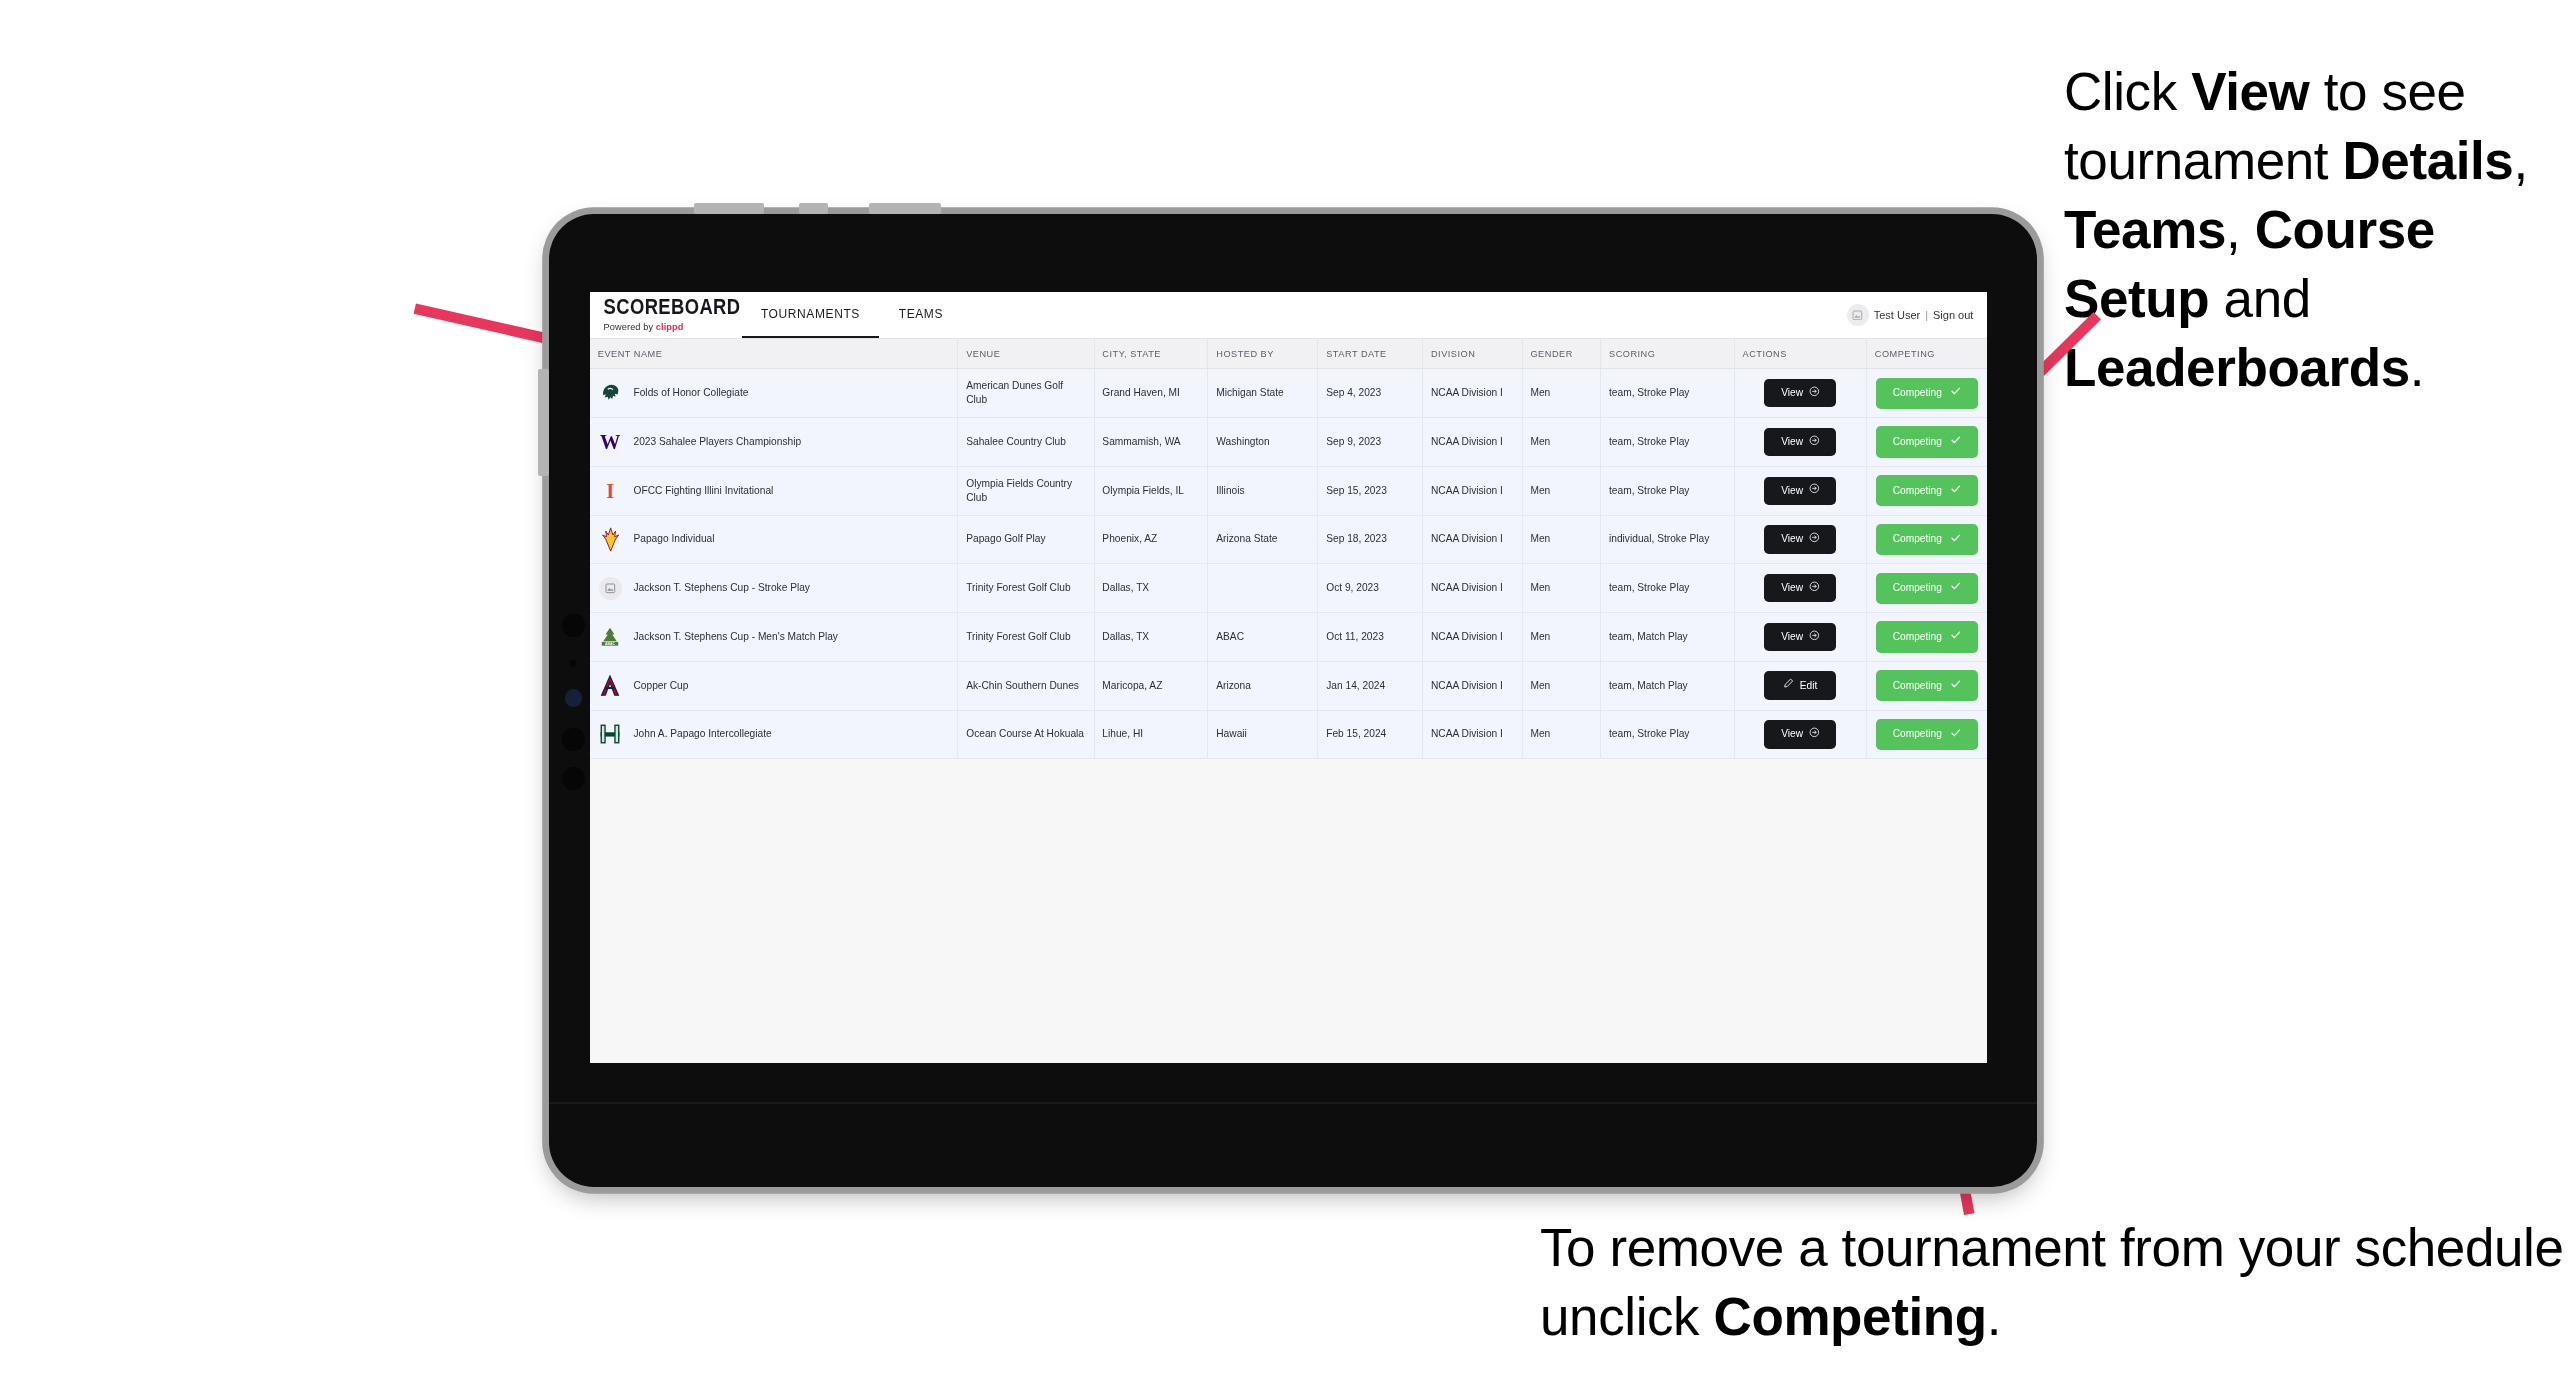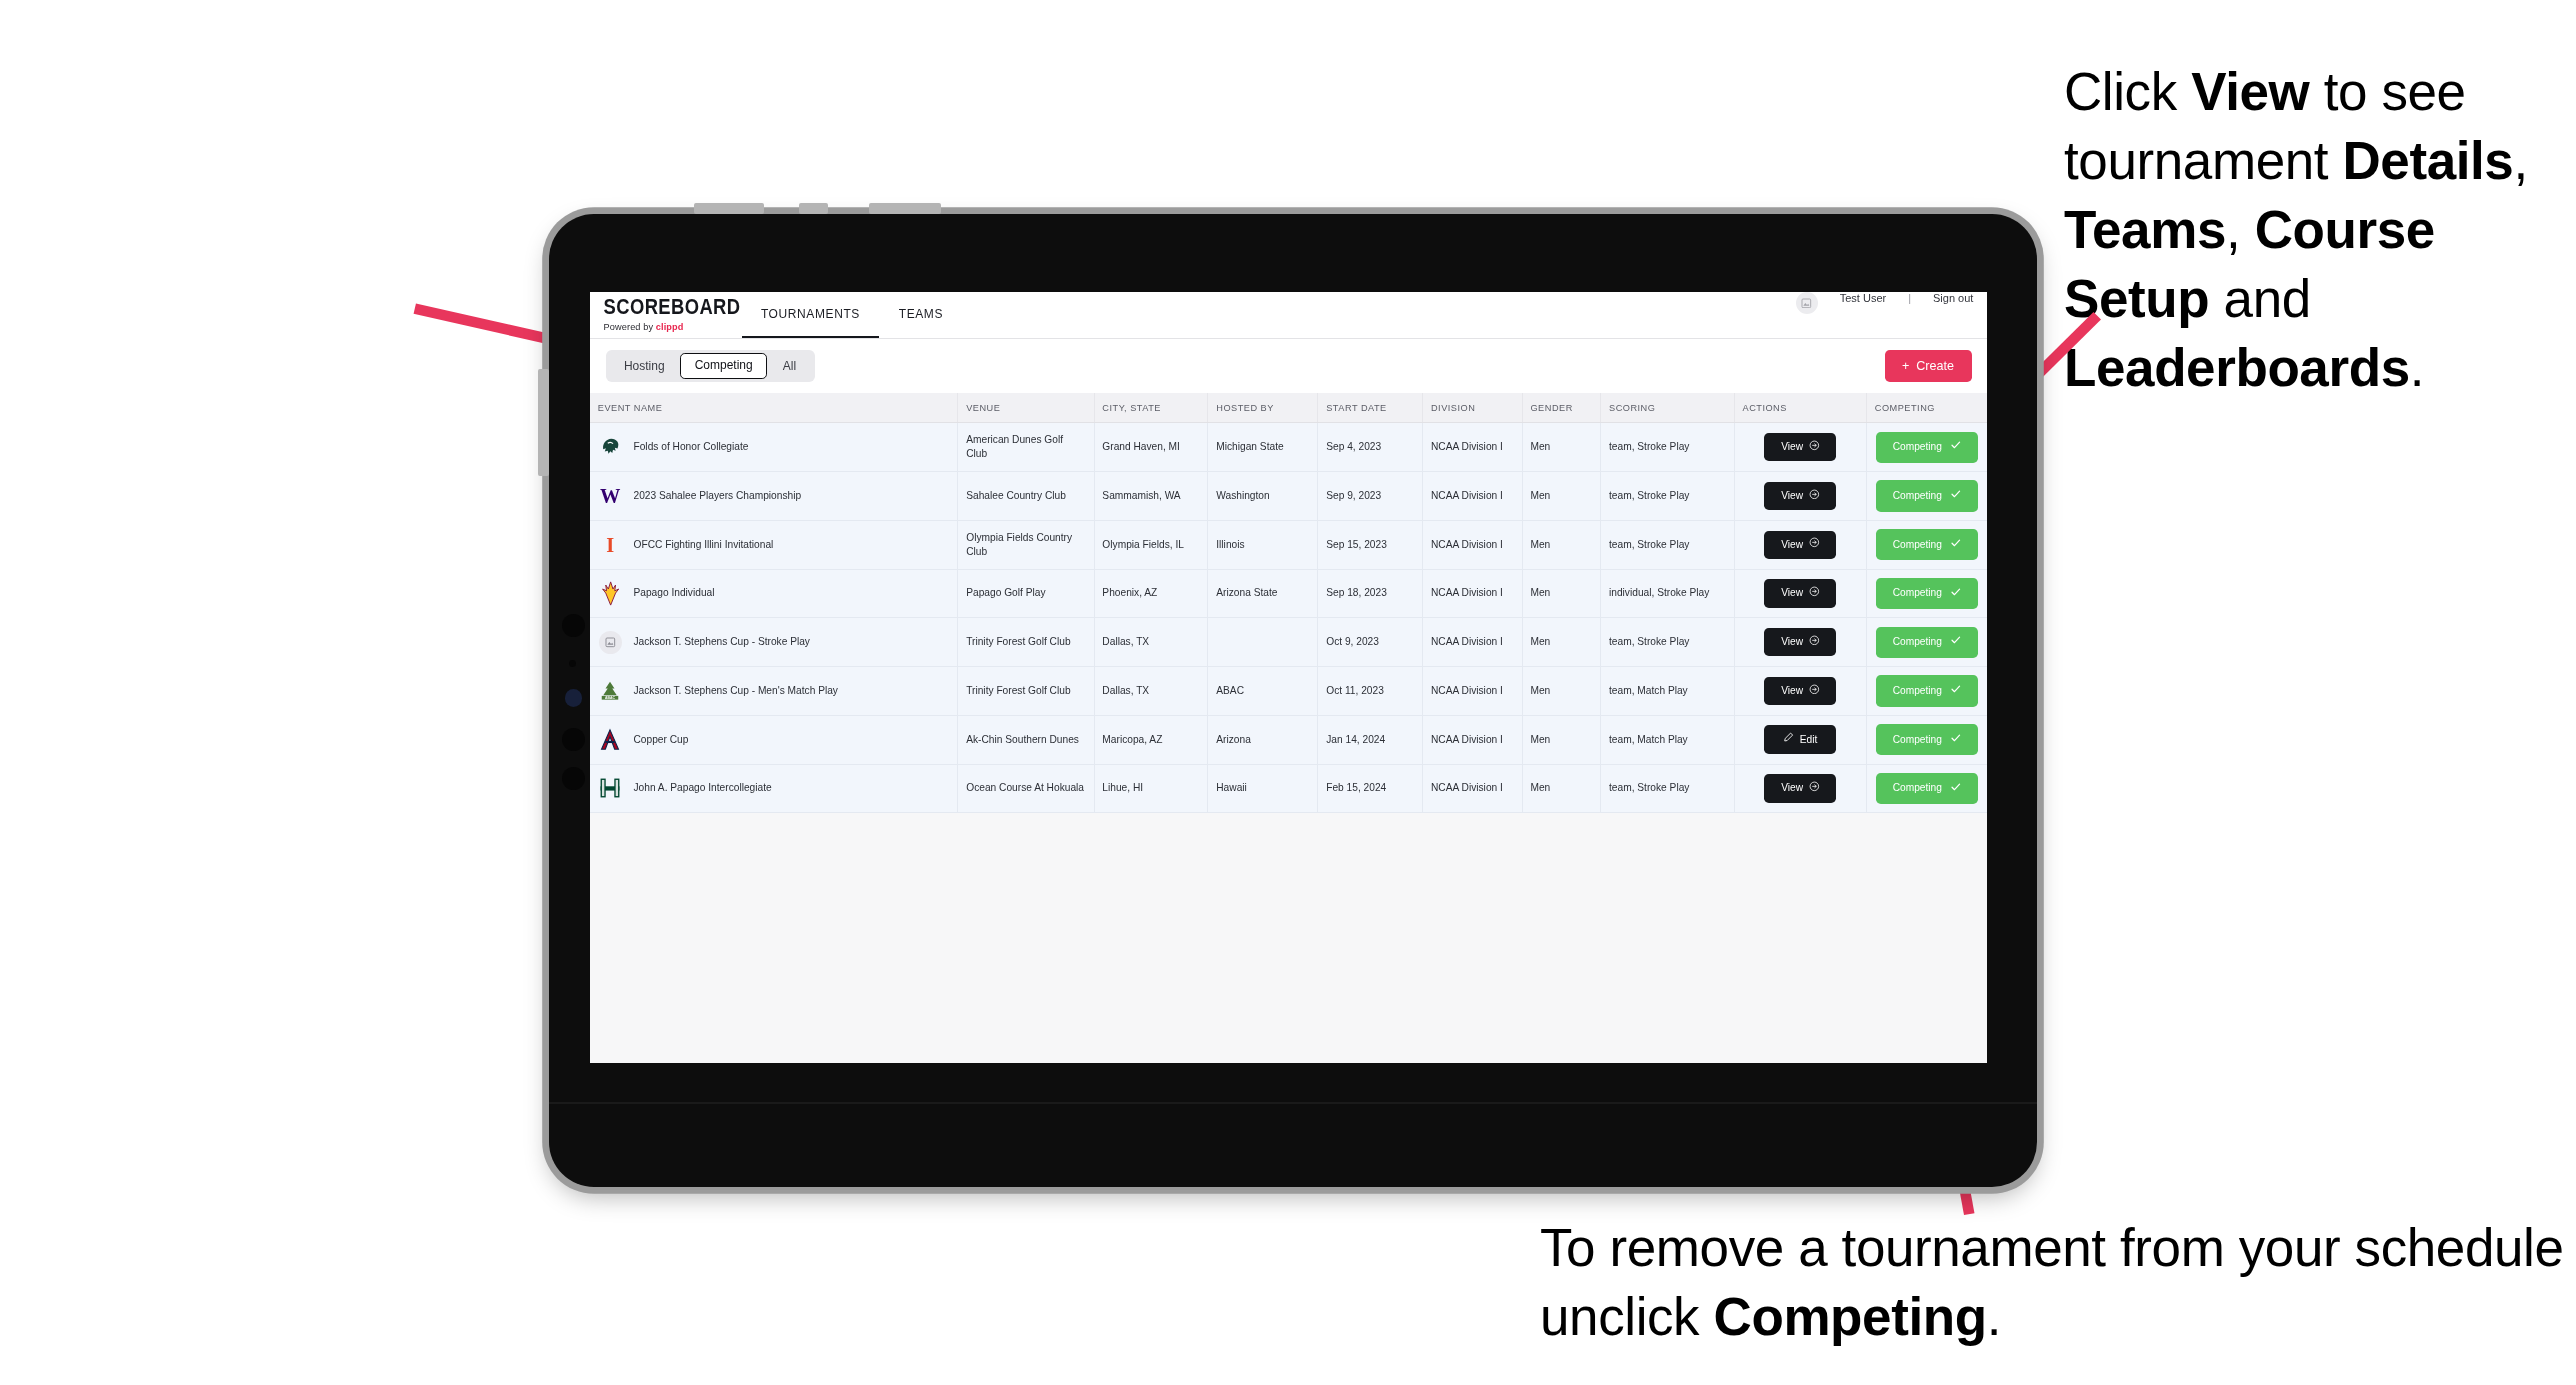--- a/index.html
+++ b/index.html
@@ -72,21 +72,21 @@
 
   .navtabs { display: flex; align-items: stretch; margin-left: 15.5px; }
   .navtab {
     display: flex; align-items: center; padding: 0 19.4px;
     font-size: 12px; letter-spacing: 0.6px; color: #1b1d23;
     border-bottom: 2.4px solid transparent;
   }
   .navtab.active { border-bottom-color: #15171c; font-weight: 500; }
 
   .navright {
-    margin-left: auto; display: flex; gap: 22px;
+    margin-left: auto; display: flex; align-items: center; gap: 5px;
     padding-right: 13.6px; font-size: 11px; color: #32343b;
   }
   .avatar {
     width: 22px; height: 22px; border-radius: 50%;
     background: #ececef; display: flex; align-items: center; justify-content: center;
   }
   .avatar svg { opacity: .55; }
   .navright .sep { color: #9a9aa1; }
 
   
@@ -228,31 +228,20 @@
               <rect x="1.5" y="1.5" width="13" height="13" rx="1.5" fill="none" stroke="#6a6a72" stroke-width="1.4"></rect>
               <path d="M3.5 11.5 L6.5 7.5 L9 10.5 L10.8 8.6 L12.5 11.5 Z" fill="#6a6a72"></path>
             </svg>
           </div>
           <span>Test User</span>
           <span class="sep">|</span>
           <span>Sign out</span>
         </div>
       </div>
 
-      <div id="toolbar">
-        <div class="segmented">
-          <div class="seg">Hosting</div>
-          <div class="seg active">Competing</div>
-          <div class="seg">All</div>
-        </div>
-        <div class="create-btn">
-          <span>+</span>
-          <span>Create</span>
-        </div>
-      </div>
 
       <div id="tablewrap">
         <table class="tbl">
           <colgroup>
             <col class="c-ev">
               <col class="c-ve">
               <col class="c-ci">
               <col class="c-ho">
               <col class="c-sd">
             <col class="c-di">

